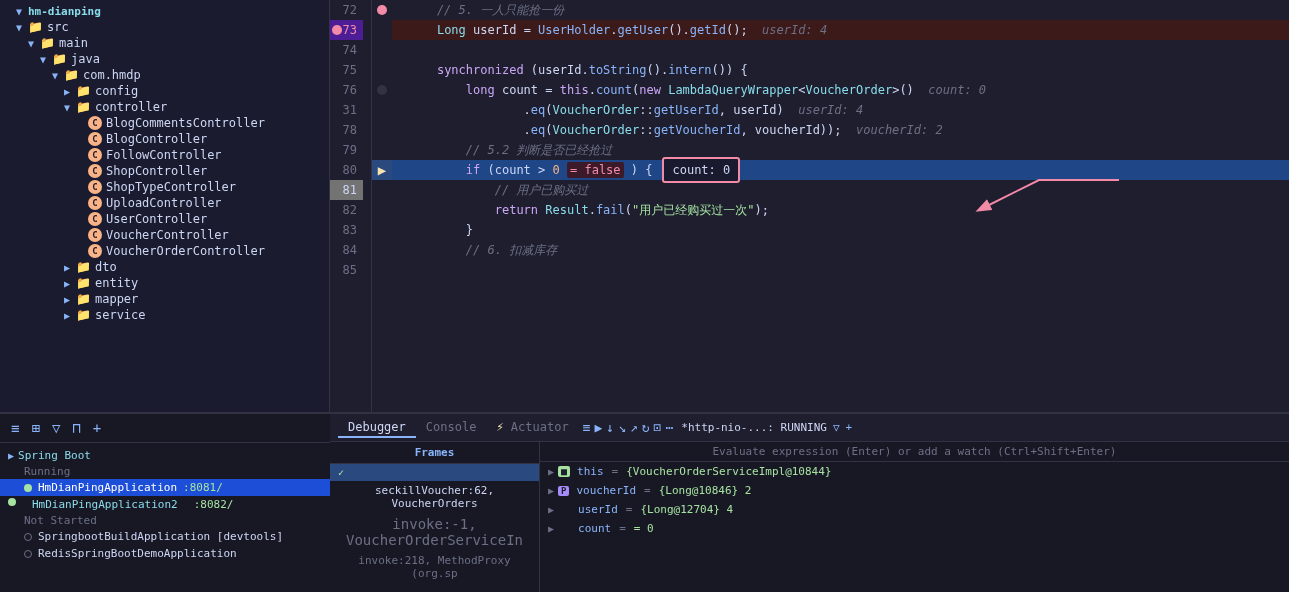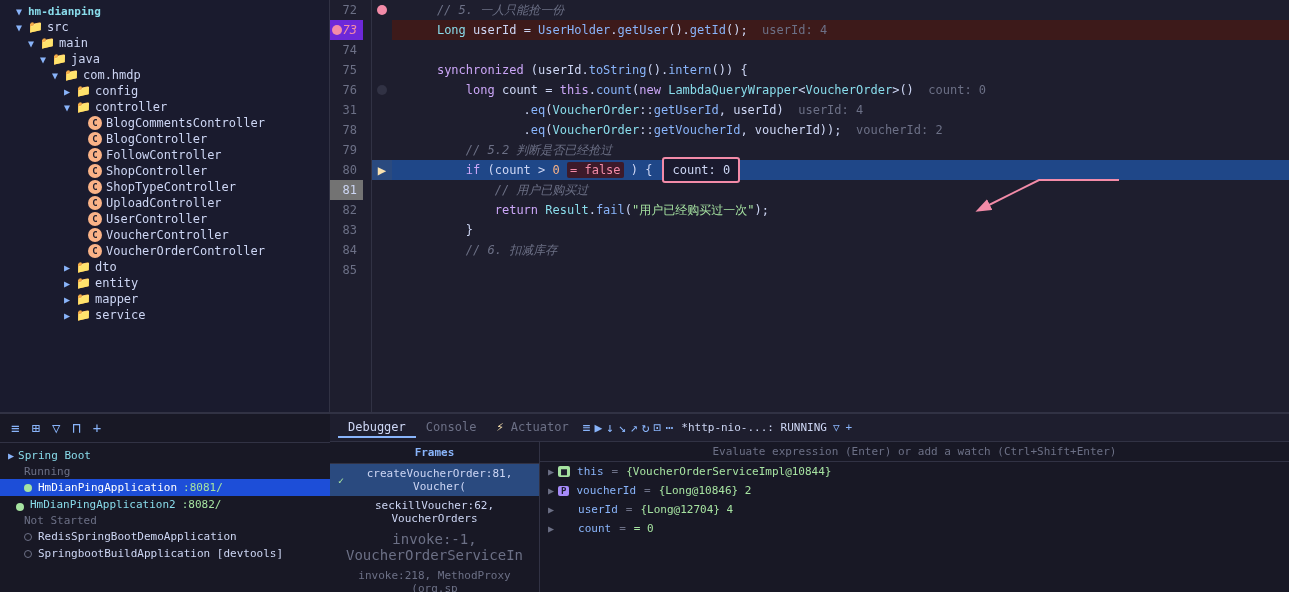--- a/index.html
+++ b/index.html
@@ -114,22 +114,21 @@
       width: 10px;
       height: 10px;
       border-radius: 50%;
       background: #f38ba8;
       position: absolute;
       left: 2px;
       top: 5px;
     }
 
     .line-num.debug-line {
-      background: #6d28d9;
-      font-style: italic;
+      background: #4c1d95;
     }
 
     .code-area {
       flex: 1;
       padding: 0;
       overflow: hidden;
     }
 
     .code-line {
       height: 20px;
@@ -141,21 +140,21 @@
       position: relative;
     }
 
     
     .kw { color: #cba6f7; }
     .fn { color: #89b4fa; }
     .str { color: #a6e3a1; }
     .cmt { color: #6c7086; font-style: italic; }
     .type { color: #89dceb; }
     .var { color: #cdd6f4; }
-    .debug-val { color: #6c7086; }
+    .debug-val { color: #6c7086; font-style: italic; }
 
     
     .bottom-panel {
       height: 180px;
       background: #181825;
       border-top: 2px solid #313244;
       display: flex;
       flex-direction: column;
     }
 
@@ -530,36 +529,36 @@
           <svg style="position:absolute; left:-20px; top:2px; width:25px; height:16px; overflow:visible; pointer-events:none;">
             <defs>
               <marker id="ah2" markerWidth="6" markerHeight="6" refX="5" refY="3" orient="auto">
                 <path d="M0,0 L0,6 L6,3 z" fill="#f38ba8"></path>
               </marker>
             </defs>
             <line x1="0" y1="8" x2="18" y2="8" stroke="#f38ba8" stroke-width="1.5" marker-end="url(#ah2)"></line>
           </svg>
         </div>
 
-        <div style="display:flex; align-items:flex-end; gap:6px; padding:2px 16px; cursor:pointer;">
+        <div style="display:flex; align-items:flex-start; gap:16px; padding:2px 8px; cursor:pointer;">
           <div style="width:8px; height:8px; border-radius:50%; background:#a6e3a1; flex-shrink:0;"></div>
           <span style="color:#89dceb; font-size:11px;">HmDianPingApplication2</span>
           <span style="color:#a6e3a1; font-size:11px;">:8082/</span>
         </div>
 
         <div style="padding:1px 24px; font-size:11px; color:#6c7086;">Not Started</div>
 
         <div style="display:flex; align-items:center; gap:6px; padding:2px 24px; cursor:pointer;">
           <div style="width:8px; height:8px; border-radius:50%; border:1px solid #6c7086; flex-shrink:0;"></div>
-          <span style="color:#cdd6f4; font-size:11px;">RedisSpringBootDemoApplication</span>
+          <span style="color:#cdd6f4; font-size:11px;">SpringbootBuildApplication [devtools]</span>
         </div>
 
         <div style="display:flex; align-items:center; gap:6px; padding:2px 24px; cursor:pointer;">
           <div style="width:8px; height:8px; border-radius:50%; border:1px solid #6c7086; flex-shrink:0;"></div>
-          <span style="color:#cdd6f4; font-size:11px;">SpringbootBuildApplication [devtools]</span>
+          <span style="color:#cdd6f4; font-size:11px;">RedisSpringBootDemoApplication</span>
         </div>
       </div>
     </div>
 
     <div class="debugger-panel">
 
       <div class="debug-tabs">
         <div class="debug-top-tab active">Debugger</div>
         <div class="debug-top-tab">Console</div>
         <div class="debug-top-tab">
@@ -584,21 +583,20 @@
           <span style="color:#89b4fa; cursor:pointer;">+</span>
         </div>
       </div>
 
       <div class="debug-main">
 
         <div class="frames-panel">
           <div class="frames-header">Frames</div>
           <div class="frame-item active">
             <span class="frame-check">✓</span>
-            <span style="font-size:11px; color:#cdd6f4;">createVoucherOrder:81, Voucher(</span>
           </div>
           <div class="frame-item">
             <span style="font-size:11px; color:#cdd6f4;">seckillVoucher:62, VoucherOrders</span>
           </div>
           <div class="frame-item">
             <span style="font-size:14px; color:#6c7086;">invoke:-1, VoucherOrderServiceIn</span>
           </div>
           <div class="frame-item">
             <span style="font-size:11px; color:#6c7086;">invoke:218, MethodProxy  (org.sp</span>
           </div>

